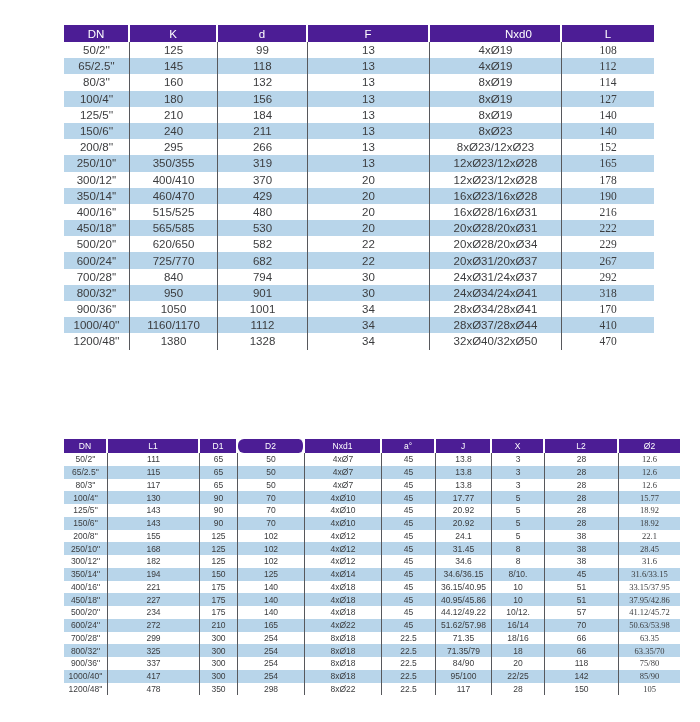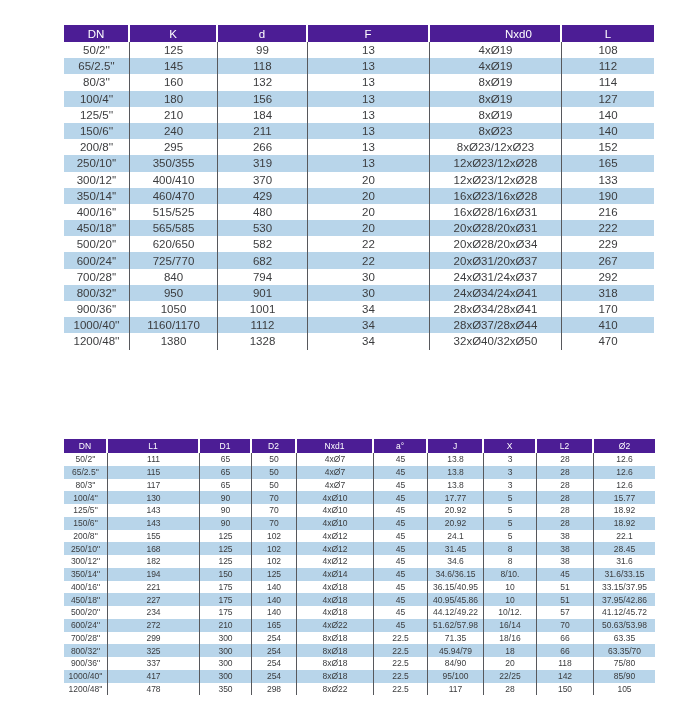--- a/index.html
+++ b/index.html
@@ -32,45 +32,45 @@
   table.dtable th:last-child { border-right: none; }
   table.dtable td {
     padding: 0;
     text-align: center;
     color: #3b3c3e;
     background: #ffffff;
     border-right: 1px solid #57585c;
     white-space: nowrap;
     overflow: hidden;
   }
-  table.dtable td:last-child { border-right: none; }
+  table.dtable td:last-child { border-right: none; font-family: Liberation Serif, serif; }
   table.dtable tr.alt td { background: #B8D5EA; }
 
   
   #t1 th { height: 17px;  font-size: 11.5px; }
   #t1 td { height: 16.2px; font-size: 11.5px; }
   #t1 th:nth-child(1) { width: 66px; }
   #t1 th:nth-child(2) { width: 88px; }
   #t1 th:nth-child(3) { width: 90px; }
   #t1 th:nth-child(4) { width: 122px; }
   #t1 th:nth-child(5) { width: 132px; padding-left: 47px; }
   #t1 th:nth-child(6) { width: 92px; }
 
   
   #t2 th { height: 14px;  font-size: 8.5px; }
   #t2 td { height: 12.75px; font-size: 8.5px; }
   #t2 th:nth-child(1)  { width: 44px; }
   #t2 th:nth-child(2)  { width: 92px; }
-  #t2 th:nth-child(3)  { width: 52px; margin-top: 40px; }
-  #t2 th:nth-child(4)  { width: 45px; }
+  #t2 th:nth-child(3)  { width: 38px; margin-top: 40px; }
+  #t2 th:nth-child(4)  { width: 67px; border-radius: 6px; }
   #t2 th:nth-child(5)  { width: 77px; margin-left: 20px; }
   #t2 th:nth-child(6)  { width: 54px; }
   #t2 th:nth-child(7)  { width: 56px; }
   #t2 th:nth-child(8)  { width: 53px; }
-  #t2 th:nth-child(9)  { width: 57px; }
+  #t2 th:nth-child(9)  { width: 74px; }
   #t2 th:nth-child(10) { width: 61px; }
 </style>
 </head>
 <body>
 
 <div id="t1" class="tbl-wrap">
     <table class="dtable">
       <thead>
         <tr>
           <th>DN</th>
@@ -145,21 +145,21 @@
           <td>13</td>
           <td>12xØ23/12xØ28</td>
           <td>165</td>
         </tr>
         <tr>
           <td>300/12''</td>
           <td>400/410</td>
           <td>370</td>
           <td>20</td>
           <td>12xØ23/12xØ28</td>
-          <td>133</td>
+          <td>178</td>
         </tr>
         <tr class="alt">
           <td>350/14''</td>
           <td>460/470</td>
           <td>429</td>
           <td>20</td>
           <td>16xØ23/16xØ28</td>
           <td>190</td>
         </tr>
         <tr>
@@ -435,21 +435,21 @@
           <td>66</td>
           <td>63.35</td>
         </tr>
         <tr class="alt">
           <td>800/32''</td>
           <td>325</td>
           <td>300</td>
           <td>254</td>
           <td>8xØ18</td>
           <td>22.5</td>
-          <td>45.94/79</td>
+          <td>71.35/79</td>
           <td>18</td>
           <td>66</td>
           <td>63.35/70</td>
         </tr>
         <tr>
           <td>900/36''</td>
           <td>337</td>
           <td>300</td>
           <td>254</td>
           <td>8xØ18</td>

